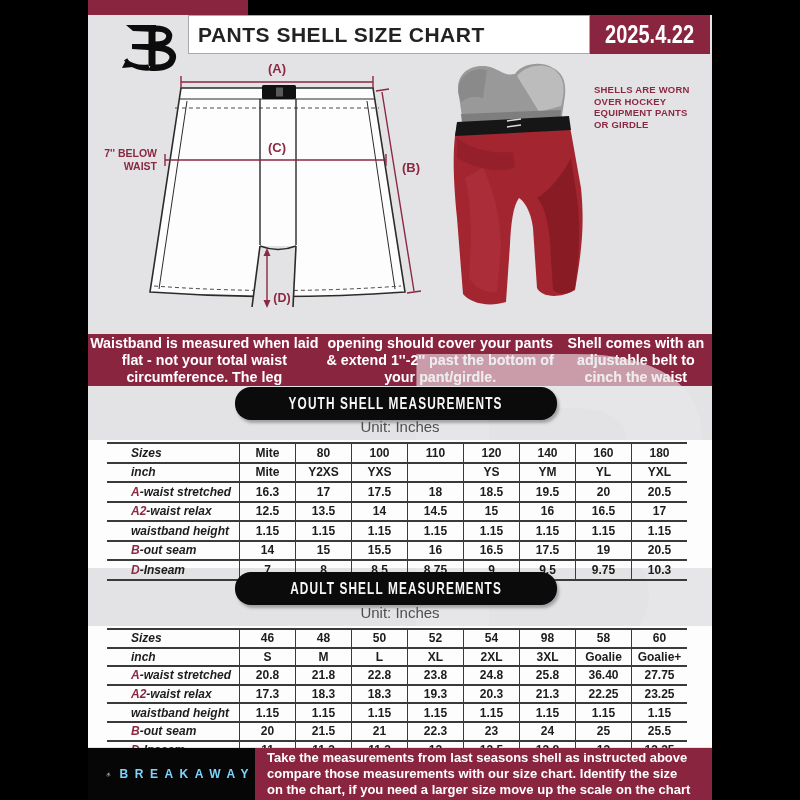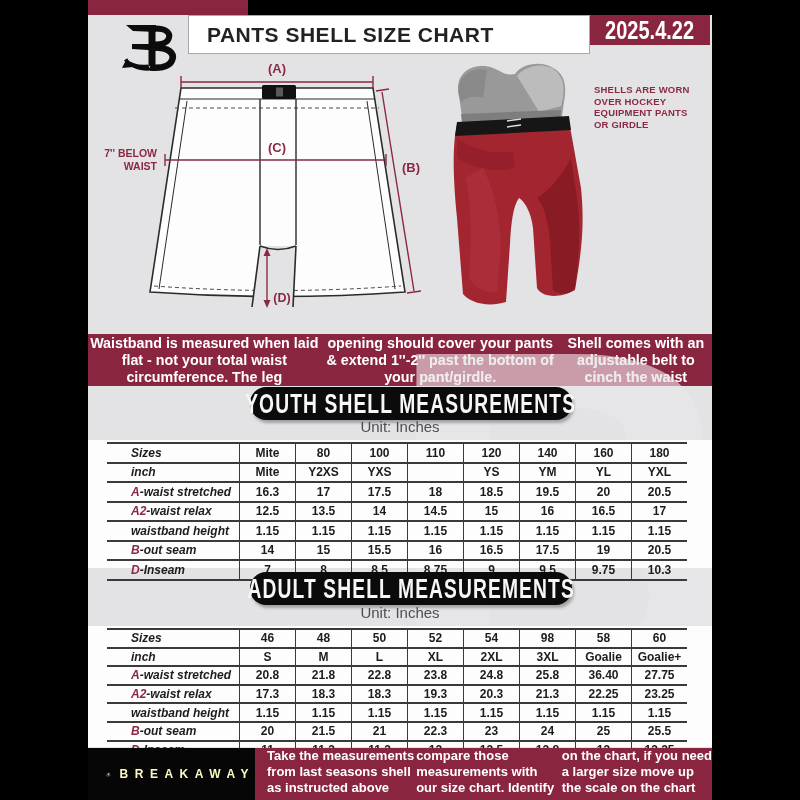--- a/index.html
+++ b/index.html
@@ -5,42 +5,42 @@
   html,body{margin:0;padding:0;background:#000;}
   .page{position:relative;width:800px;height:800px;background:#000;overflow:hidden;
         font-family:"Liberation Sans",sans-serif;-webkit-font-smoothing:antialiased;}
   .content{position:absolute;left:88px;top:0;width:624px;height:800px;background:#e3e3e5;overflow:hidden;}
 
   
   .strip-maroon{position:absolute;left:0;top:0;width:160px;height:15px;background:#8a2540;}
   .strip-black{position:absolute;left:160px;top:0;width:464px;height:15px;background:#000;}
   .titlebar{position:absolute;left:100px;top:15px;width:402px;height:39px;background:#fff;
             border:1px solid #a9a9ad;box-sizing:border-box;display:flex;align-items:center;
-            padding-left:18px;font-size:21px;font-weight:bold;letter-spacing:.5px;color:#222;}
-  .datebox{position:absolute;left:502px;top:15px;width:120px;height:30px;background:#8a2540;
+            padding-left:9px;font-size:21px;font-weight:bold;letter-spacing:.5px;color:#222;}
+  .datebox{position:absolute;left:502px;top:15px;width:120px;height:39px;background:#8a2540;
            display:flex;align-items:center;justify-content:center;color:#fff;font-weight:bold;
            font-size:25px;}
   .condense{display:inline-block;transform:scaleX(.8);transform-origin:center;white-space:nowrap;}
   .logo{position:absolute;left:30px;top:18px;width:66px;height:56px;}
 
   
   .diagram{position:absolute;left:12px;top:55px;width:340px;height:262px;}
   .photo{position:absolute;left:355px;top:58px;width:148px;height:252px;}
   .photo-note{position:absolute;left:506px;top:84px;width:118px;color:#8b2942;
               font-size:9.5px;font-weight:bold;line-height:11.5px;letter-spacing:.2px;}
 
   
   .banner{position:absolute;left:0;top:334px;width:624px;height:52px;background:#8a2540;
           display:flex;flex-direction:row;align-items:center;justify-content:center;
           color:#fff;font-size:14.3px;font-weight:bold;line-height:17px;text-align:center;}
 
   
-  .sec-box{position:absolute;left:162px;width:322px;height:33px;background:#0b0b0b;border-radius:16px;
+  .sec-box{position:absolute;left:147px;width:322px;height:33px;background:#0b0b0b;border-radius:16px;
            display:flex;align-items:center;justify-content:center;color:#f7f7f7;
-           box-shadow:2px 3px 3px rgba(110,110,115,.55);font-weight:bold;font-size:26px;letter-spacing:1.5px;}
+           box-shadow:2px 3px 3px rgba(110,110,115,.55);font-weight:bold;font-size:16px;letter-spacing:1.5px;}
   .sec-box .condense{transform:scaleX(.74) scaleY(1.08);}
   .unit{position:absolute;left:0;width:624px;text-align:center;color:#4e4e50;font-size:15px;}
 
   
   .band{position:absolute;left:0;width:624px;background:#fdfdfd;}
 
   
   .wm{position:absolute;left:295px;top:330px;font-size:500px;line-height:.78;font-weight:bold;
       pointer-events:none;user-select:none;}
   .wm-light{color:#fff;mix-blend-mode:lighten;opacity:.55;}
@@ -52,22 +52,22 @@
          border-bottom:2px solid #3a3a3a;}
   .t-cell{display:flex;align-items:center;justify-content:center;font-size:12px;font-weight:bold;
           color:#1c1c1c;overflow:hidden;white-space:nowrap;}
   .t-cell + .t-cell{border-left:1px solid #3a3a3a;}
   .t-label{justify-content:flex-start;padding-left:24px;font-style:italic;}
   .mr{color:#8b2942;}
 
   
   .footer{position:absolute;left:0;top:748px;width:624px;height:52px;display:flex;}
   .f-left{width:167px;height:52px;background:#060606;display:flex;align-items:center;padding-left:18px;box-sizing:border-box;}
-  .f-brand{color:#fef9c3;font-size:12px;font-weight:bold;letter-spacing:6.5px;margin-left:9px;}
-  .f-right{flex:1;height:52px;background:#8a2540;color:#fff;display:flex;flex-direction:row;
+  .f-brand{color:#7dd3fc;font-size:12px;font-weight:bold;letter-spacing:6.5px;margin-left:9px;}
+  .f-right{flex:1;height:52px;background:#8a2540;color:#fff;display:flex;flex-direction:column;
            justify-content:center;padding-left:12px;font-size:13px;font-weight:bold;line-height:16.2px;}
 </style>
 </head>
 <body>
 
 <div class="page">
   <div class="content">
 
     <div class="strip-maroon"></div>
     <div class="strip-black"></div>

